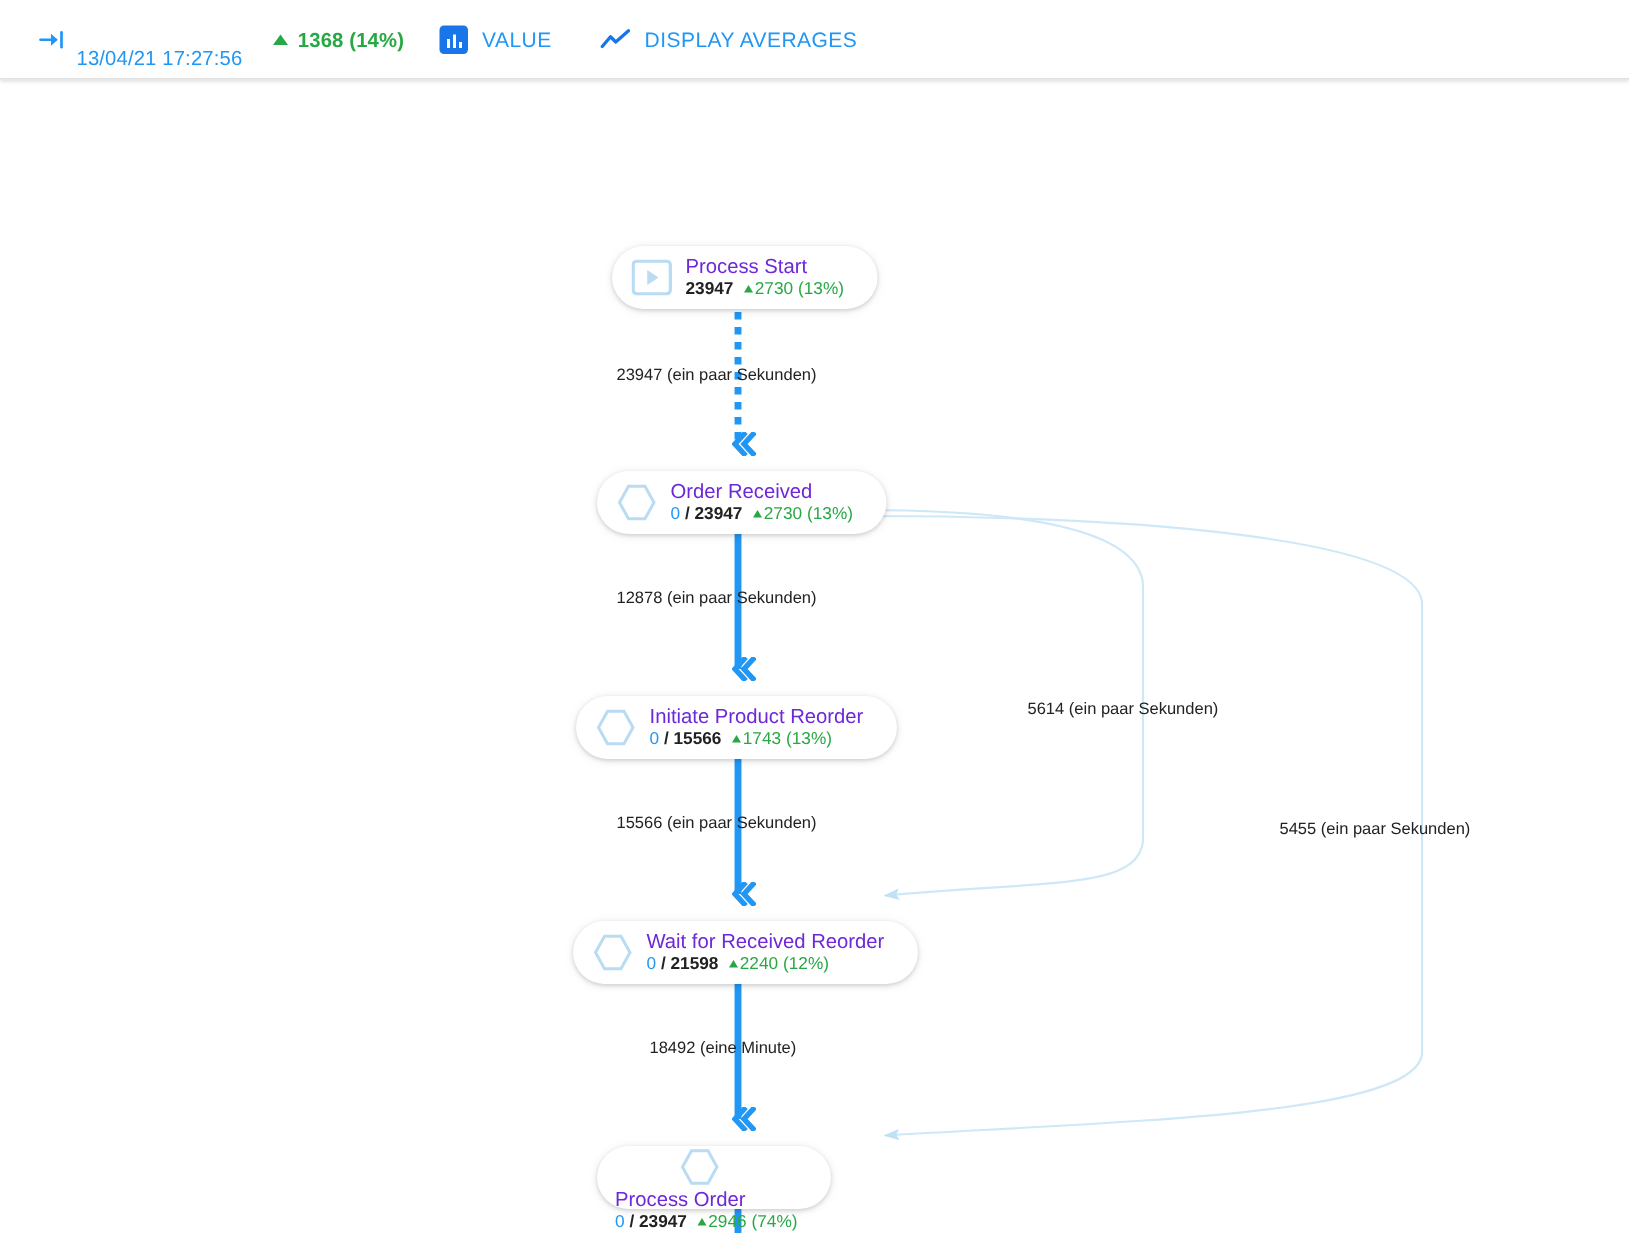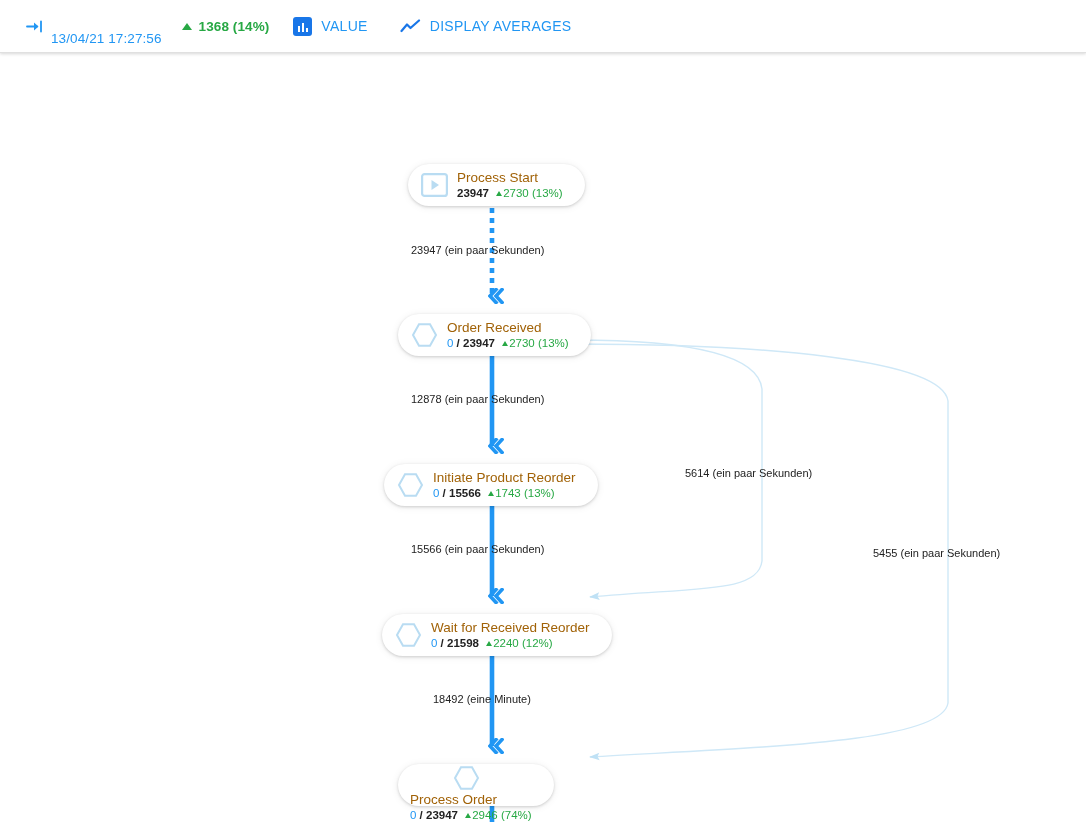--- a/index.html
+++ b/index.html
@@ -137,21 +137,21 @@
     justify-content: center;
   }
   .node-body {
     display: flex;
     flex-direction: column;
     justify-content: center;
     line-height: 1.18;
   }
   .node-title {
     font-size: 13.5px;
-    color: #a16207;
+    color: #6d28d9;
     white-space: nowrap;
   }
   .node-stats {
     font-size: 11.5px;
     white-space: nowrap;
     margin-top: 1px;
   }
   .st-active { color: #2196f3; }
   .st-total  { color: #222222; font-weight: bold; }
   .st-delta  { color: #27a844; margin-left: 4px; }
@@ -348,15 +348,15 @@
   <div class="edge-label" style="left:411px; top:191px;">23947 (ein paar Sekunden)</div>
 
   <div class="edge-label" style="left:411px; top:340px;">12878 (ein paar Sekunden)</div>
 
   <div class="edge-label" style="left:411px; top:490px;">15566 (ein paar Sekunden)</div>
 
   <div class="edge-label" style="left:433px; top:640px;">18492 (eine Minute)</div>
 
   <div class="edge-label" style="left:685px; top:414px;">5614 (ein paar Sekunden)</div>
 
-  <div class="edge-label" style="left:873px; top:494px;">5455 (ein paar Sekunden)</div>
+  <div class="edge-label" style="left:853px; top:494px;">5455 (ein paar Sekunden)</div>
 
 </div>
 
 </body></html>

